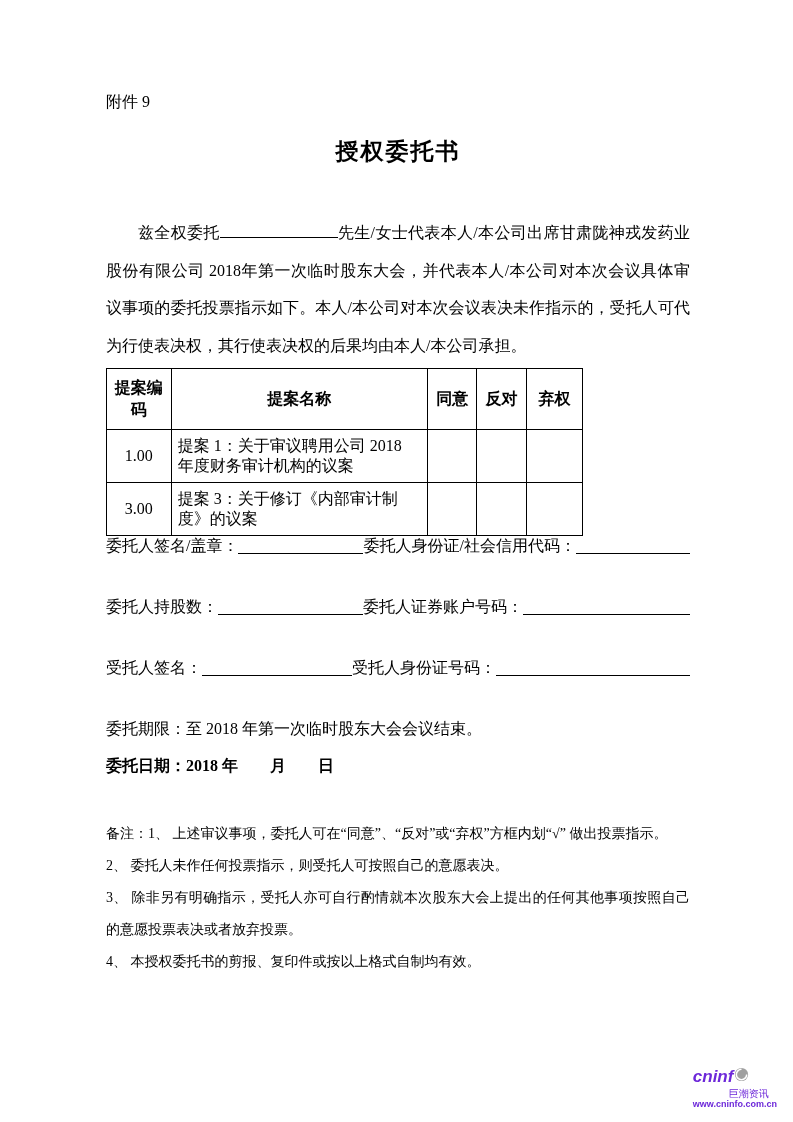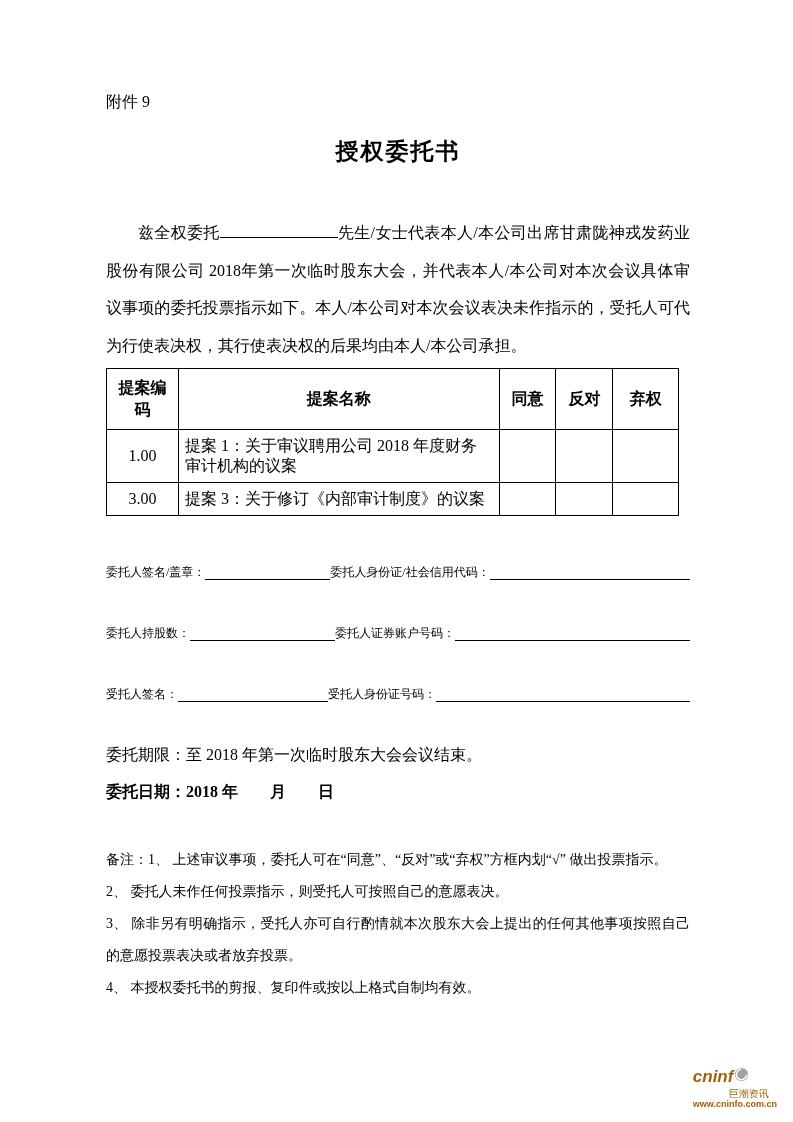--- a/index.html
+++ b/index.html
@@ -34,21 +34,21 @@
   }
   .blank{
     display:inline-block;
     border-bottom:1px solid #000;
     height:14px;
   }
   .intro .blank{width:118px;}
   table.proposals{
     margin-top:4px;
     border-collapse:collapse;
-    width:573px;
+    width:477px;
     font-size:16px;
   }
   table.proposals th, table.proposals td{
     border:1px solid #000;
     padding:6px 6px;
     vertical-align:middle;
   }
   table.proposals th{
     font-weight:bold;
     text-align:center;
@@ -56,41 +56,41 @@
     line-height:22px;
   }
   td.code{text-align:center;width:60px;}
   td.pname{text-align:left;line-height:20px;padding:7px 10px;}
   td.vote{width:45px;}
   col.c-code{width:72px;}
   col.c-name{width:330px;}
   col.c-agree{width:57px;}
   col.c-against{width:58px;}
   col.c-abstain{width:67px;}
-  .form-area{margin-top:46px;font-size:12px;}
+  .form-area{font-size:16px;}
   .form-line{
     display:flex;
     align-items:flex-end;
     margin-bottom:41px;
     white-space:nowrap;
     line-height:20px;
   }
   .form-line .blank{margin-bottom:2px;}
   .blank-fixed1{width:125px;}
   .blank-fixed2{width:145px;}
   .blank-fixed3{width:150px;}
   .blank-grow{flex:1;}
   .period-line{margin:20px 0 0 0;font-size:16px;line-height:20px;}
   .date-line{margin:17px 0 0 0;font-size:16px;line-height:20px;font-weight:bold;}
   .notes{margin-top:42px;font-size:14px;}
   .notes p{margin:0;line-height:32px;text-align:justify;}
   .footer-logo{
     position:absolute;
     right:16px;bottom:12px;
-    color:#a16207;
+    color:#6d28d9;
     text-align:left;
     line-height:1.1;
   }
   .logo-top{
     display:flex;align-items:center;gap:1px;
     font-family:"Liberation Sans","DejaVu Sans",sans-serif;
     font-weight:bold;font-style:italic;
     font-size:17px;
   }
   .logo-sub{

